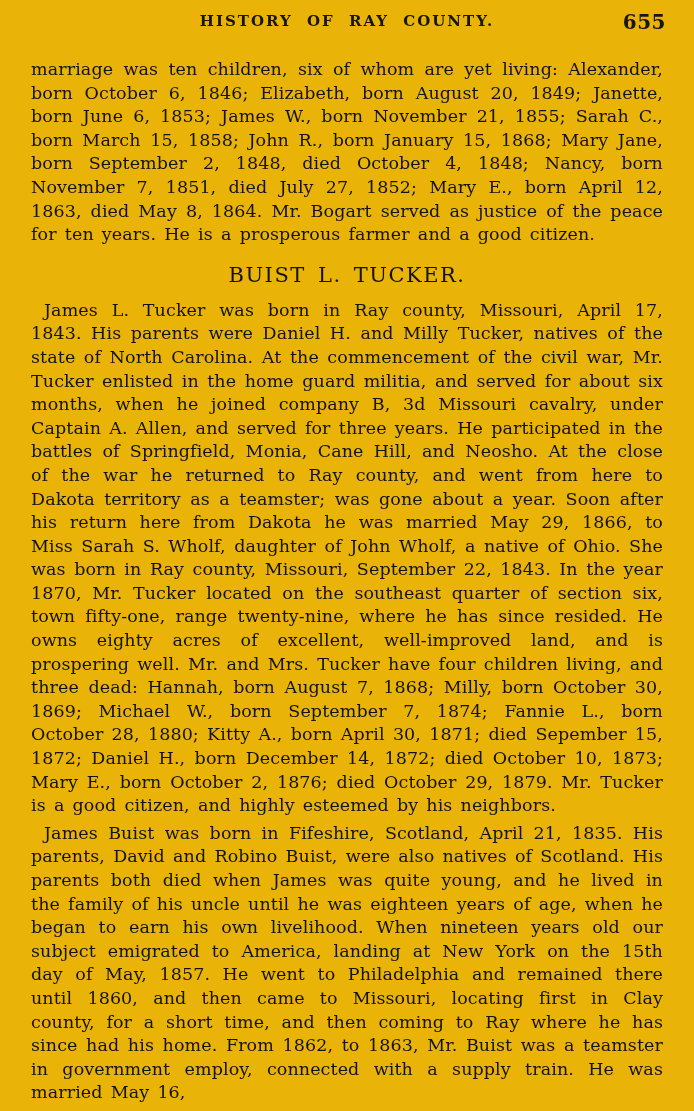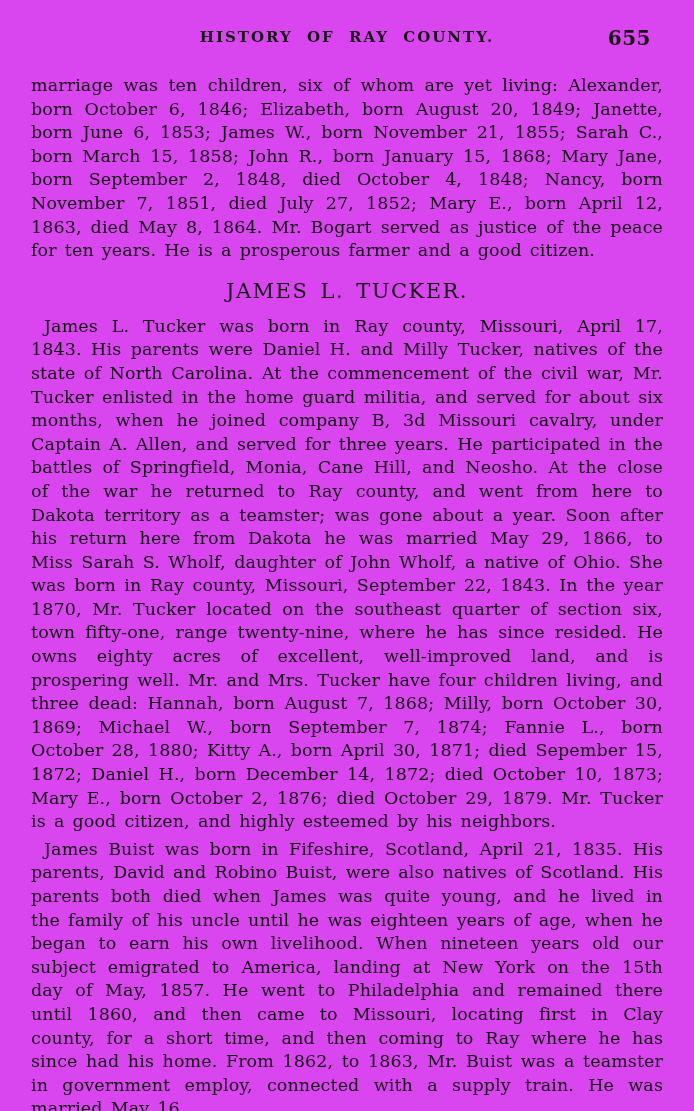--- a/index.html
+++ b/index.html
@@ -5,44 +5,44 @@
   html, body {
     margin: 0;
     padding: 0;
     background: #ffffff;
   }
   .page {
     position: relative;
     width: 694px;
     height: 1111px;
     margin: 0 auto;
-    background: #d946ef;
+    background: #eab308;
     color: #131313;
     font-family: "DejaVu Serif", "Liberation Serif", serif;
     box-sizing: border-box;
-    padding: 28px 27px 0 27px;
+    padding: 12px 27px 0 27px;
     overflow: hidden;
   }
   .running-header {
     position: relative;
     height: 22px;
     margin-bottom: 24px;
   }
   .running-header .title {
     display: block;
     text-align: center;
     font-size: 15px;
     font-weight: bold;
     letter-spacing: 2px;
     word-spacing: 7px;
     color: #161616;
   }
   .running-header .page-num {
     position: absolute;
-    right: 16px;
+    right: 1px;
     top: -2px;
     font-size: 20px;
     font-weight: bold;
     letter-spacing: 0.5px;
     color: #161616;
   }
   p.body-para {
     margin: 4px;
     font-size: 17.5px;
     line-height: 23.6px;
@@ -68,20 +68,20 @@
 
 <div class="page">
 
   <div class="running-header">
     <span class="title">HISTORY OF RAY COUNTY.</span>
     <span class="page-num">655</span>
   </div>
 
   <p class="body-para">marriage was ten children, six of whom are yet living:  Alexander, born October 6, 1846;  Elizabeth, born August 20, 1849;  Janette, born June 6, 1853;  James W., born November 21, 1855;  Sarah C., born March 15, 1858;  John R., born January 15, 1868;  Mary Jane, born September 2, 1848, died October 4, 1848;  Nancy, born November 7, 1851, died July 27, 1852;  Mary E., born April 12, 1863, died May 8, 1864.  Mr. Bogart served as justice of the peace for ten years.  He is a prosperous farmer and a good citizen.</p>
 
-  <h2 class="bio-heading">JAMES L. TUCKER.</h2>
+  <h2 class="bio-heading">BUIST L. TUCKER.</h2>
 
   <p class="body-para indent">James L. Tucker was born in Ray county, Missouri, April 17, 1843. His parents were Daniel H. and Milly Tucker, natives of the state of North Carolina.  At the commencement of the civil war, Mr. Tucker enlisted in the home guard militia, and served for about six months, when he joined company B, 3d Missouri cavalry, under Captain A. Allen, and served for three years.  He participated in the battles of Springfield, Monia, Cane Hill, and Neosho.  At the close of the war he returned to Ray county, and went from here to Dakota territory as a teamster; was gone about a year.  Soon after his return here from Dakota he was married May 29, 1866, to Miss Sarah S. Wholf, daughter of John Wholf, a native of Ohio.  She was born in Ray county, Missouri, September 22, 1843.  In the year 1870, Mr. Tucker located on the southeast quarter of section six, town fifty-one, range twenty-nine, where he has since resided. He owns eighty acres of excellent, well-improved land, and is prospering well.  Mr. and Mrs. Tucker have four children living, and three dead: Hannah, born August 7, 1868;  Milly, born October 30, 1869;  Michael W., born September 7, 1874;  Fannie L., born October 28, 1880;  Kitty A., born April 30, 1871; died Sepember 15, 1872;  Daniel H., born December 14, 1872;  died October 10, 1873;  Mary E., born October 2, 1876; died October 29, 1879.  Mr. Tucker is a good citizen, and highly esteemed by his neighbors.</p>
 
 
   <p class="body-para indent">James Buist was born in Fifeshire, Scotland, April 21, 1835.  His parents, David and Robino Buist, were also natives of Scotland.  His parents both died when James was quite young, and he lived in the family of his uncle until he was eighteen years of age, when he began to earn his own livelihood.  When nineteen years old our subject emigrated to America, landing at New York on the 15th day of May, 1857.  He went to Philadelphia and remained there until 1860, and then came to Missouri, locating first in Clay county, for a short time, and then coming to Ray where he has since had his home.  From 1862, to 1863, Mr. Buist was a teamster in government employ, connected with a supply train.  He was married May 16,</p>
 
 </div>
 
 </body></html>

